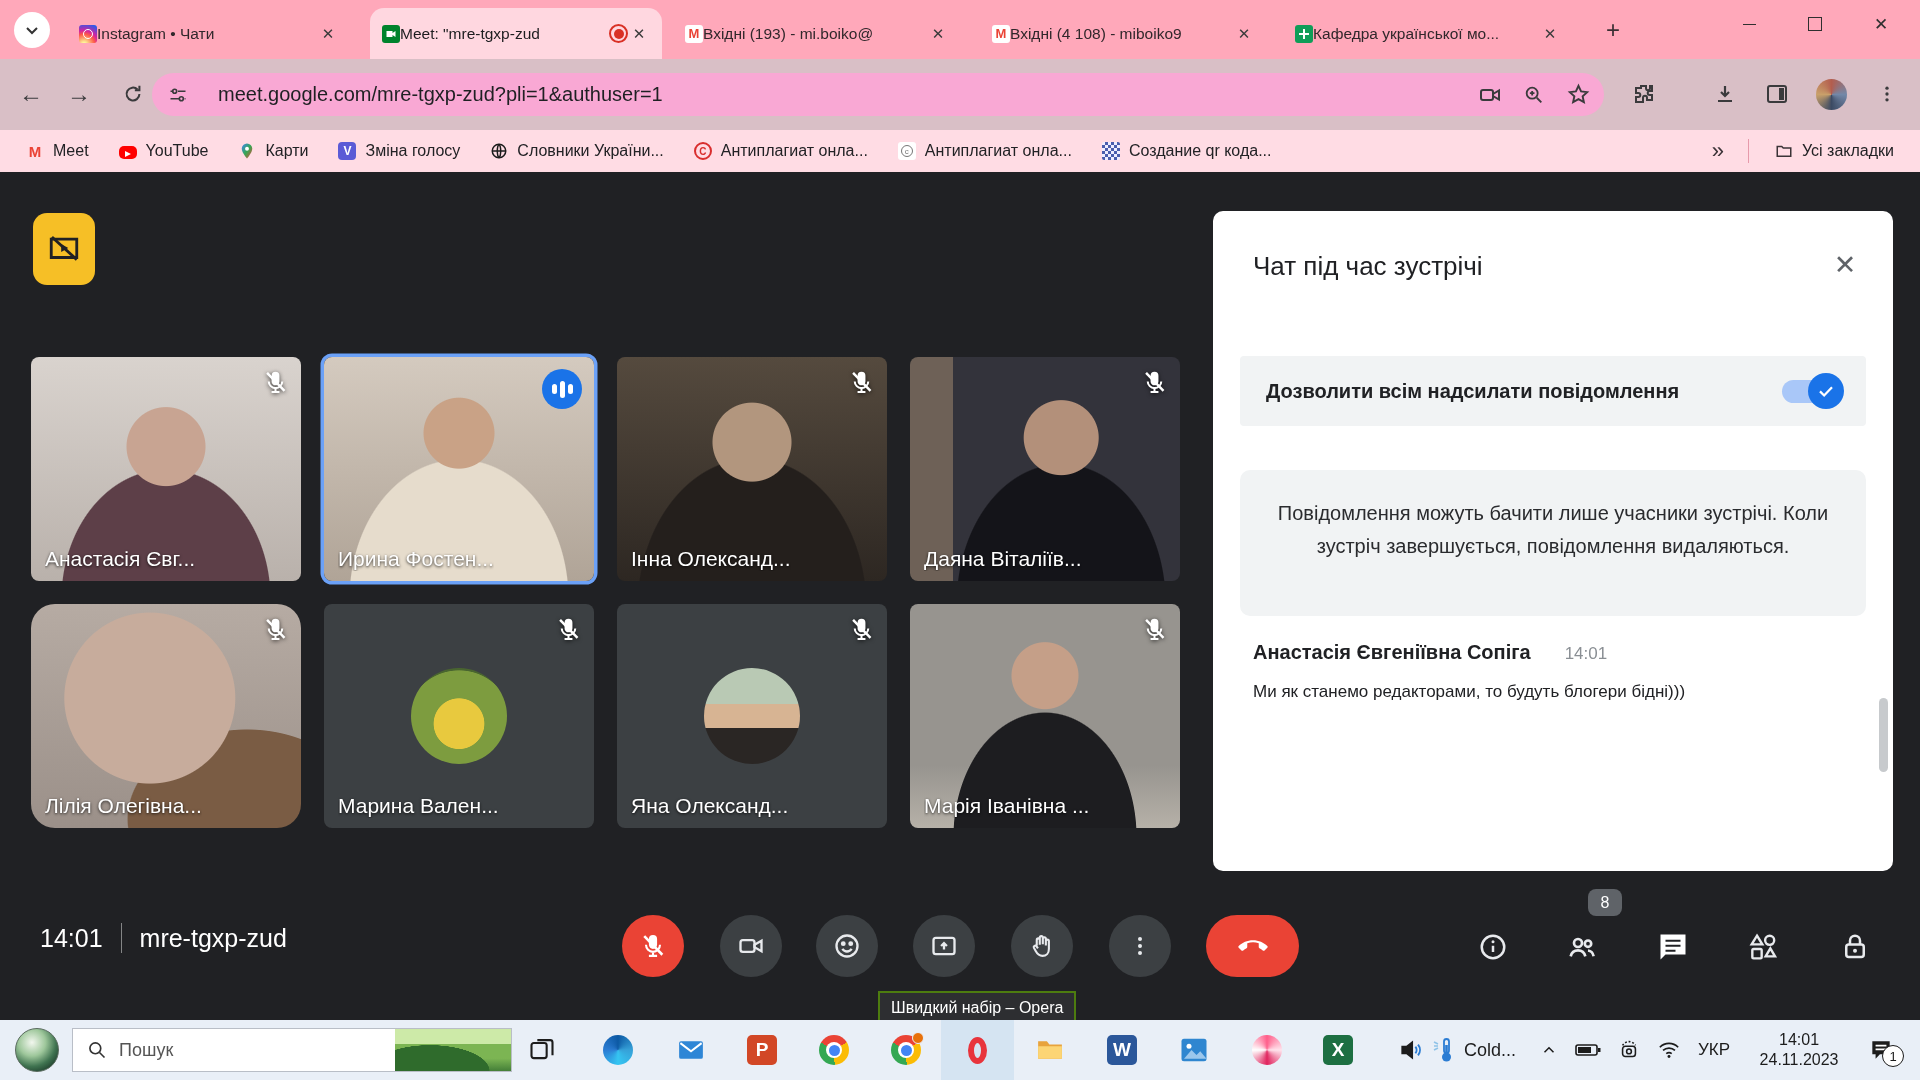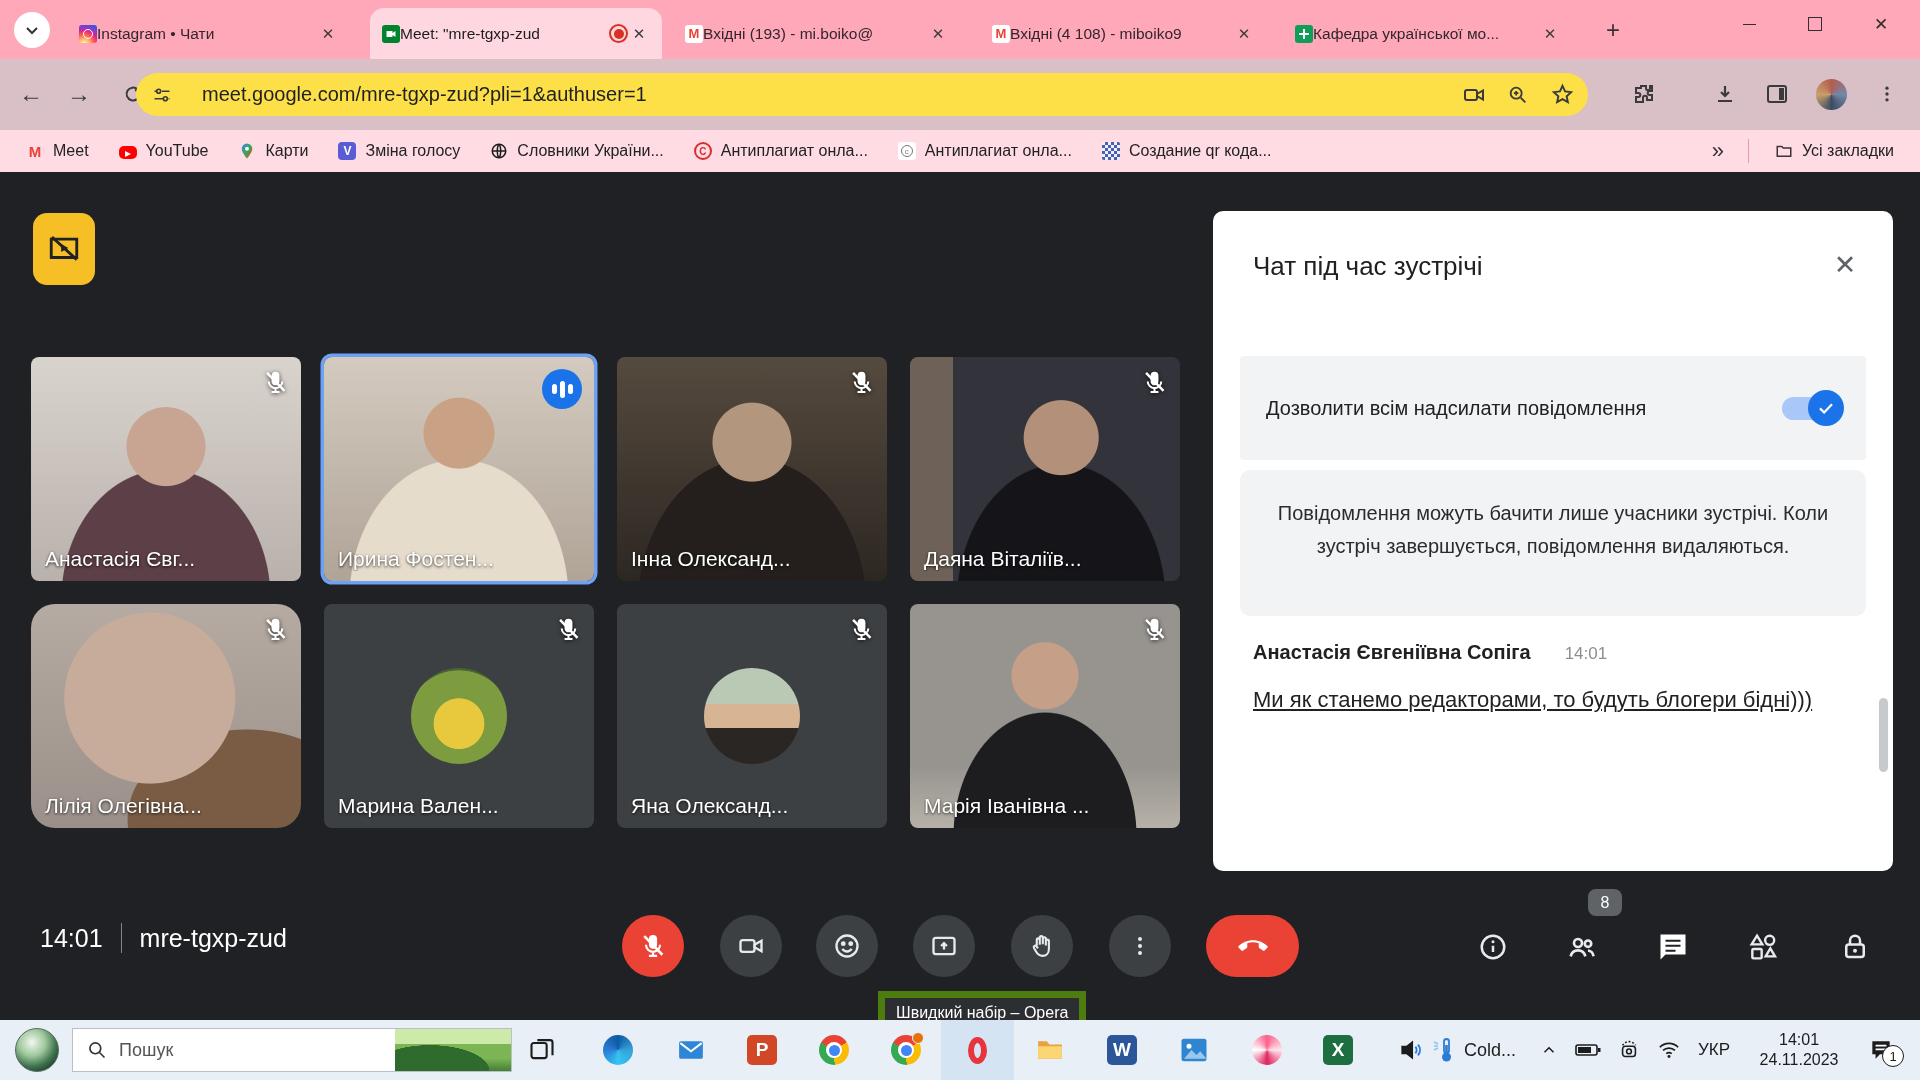--- a/index.html
+++ b/index.html
@@ -25,21 +25,21 @@
   .recdot::after{content:"";position:absolute;inset:2.5px;background:#d93025;border-radius:50%;}
   .newtab{position:absolute;left:1597px;top:14px;width:32px;height:32px;display:flex;align-items:center;justify-content:center;font-size:24px;color:#3b2f33;}
   .winctl{position:absolute;top:0;height:48px;width:62px;display:flex;align-items:center;justify-content:center;color:#2f2f2f;}
   .winctl .sq{width:12px;height:12px;border:1.6px solid #2f2f2f;}
   .winctl .mn{width:13px;height:0;border-top:1.8px solid #2f2f2f;}
   .winctl .x{font-size:17px;}
 
   
   .toolbar{position:absolute;left:0;top:59px;width:1920px;height:71px;background:#d9bfc6;}
   .navbtn{position:absolute;top:14px;width:42px;height:42px;border-radius:50%;display:flex;align-items:center;justify-content:center;color:#3a3a3c;font-size:24px;}
-  .omnibox{position:absolute;left:136px;top:14px;width:1452px;height:43px;border-radius:22px;background:#fde047;display:flex;align-items:center;}
+  .omnibox{position:absolute;left:152px;top:14px;width:1452px;height:43px;border-radius:22px;background:#f9a8d4;display:flex;align-items:center;}
   .omnibox .url{font-size:20px;color:#1f2023;margin-left:14px;flex:1;white-space:nowrap;overflow:hidden;}
   .obicon{width:36px;height:36px;display:flex;align-items:center;justify-content:center;flex:none;margin-right:8px;}
   .tbicon{position:absolute;top:16px;width:38px;height:38px;display:flex;align-items:center;justify-content:center;}
   .avatar{width:31px;height:31px;border-radius:50%;background:conic-gradient(#b35d4e,#7388a8,#3c4a63,#c9a06a,#b35d4e);}
 
   
   .bookmarks{position:absolute;left:0;top:130px;width:1920px;height:42px;background:#ffdce4;display:flex;align-items:center;padding:0 14px;box-sizing:border-box;gap:6px;}
   .bm{display:flex;align-items:center;gap:9px;padding:0 12px;height:30px;border-radius:15px;color:#222225;font-size:16px;white-space:nowrap;}
   .bmi{width:18px;height:18px;flex:none;position:relative;}
   .bmi-gmail{display:flex;align-items:center;justify-content:center;font-weight:800;font-size:15px;color:#ea4335;}
@@ -76,37 +76,37 @@
   .t8{background:radial-gradient(circle 34px at 50% 32%,#c59f88 0 33px,transparent 34px),radial-gradient(ellipse 92px 125px at 50% 104%,#1d1d20 0 99%,transparent 100%),linear-gradient(#97948f 0 72%,#b6b1a8);}
 
   
   .meettime{position:absolute;left:40px;top:748px;height:36px;display:flex;align-items:center;gap:18px;color:#fff;font-size:25px;}
   .meettime .sep{width:1px;height:30px;background:rgba(255,255,255,.45);}
   .cbtn{position:absolute;top:743px;width:62px;height:62px;border-radius:50%;background:#3c4043;display:flex;align-items:center;justify-content:center;}
   .cbtn.red{background:#ea4335;}
   .endcall{position:absolute;left:1206px;top:743px;width:93px;height:62px;border-radius:31px;background:#ea4335;display:flex;align-items:center;justify-content:center;}
   .ricon{position:absolute;top:756px;width:38px;height:38px;display:flex;align-items:center;justify-content:center;}
   .pbadge{position:absolute;left:1588px;top:717px;min-width:24px;height:27px;padding:0 5px;border-radius:8px;background:#5f6368;color:#fff;font-size:16px;display:flex;align-items:center;justify-content:center;}
-  .tooltip{position:absolute;left:878px;top:819px;height:29px;background:#2d2e31;border:7px solid #4d7c0f;color:#fff;font-size:16px;display:flex;align-items:center;padding:0 11px;white-space:nowrap;}
+  .tooltip{position:absolute;left:878px;top:819px;height:29px;background:#2d2e31;border:2px solid #4d7c0f;color:#fff;font-size:16px;display:flex;align-items:center;padding:0 11px;white-space:nowrap;}
 
   
   .chat{position:absolute;left:1213px;top:39px;width:680px;height:660px;background:#fff;border-radius:10px;color:#202124;}
   .chat h1{position:absolute;left:40px;top:40px;margin:0;font-size:26px;font-weight:400;}
   .chat .close{position:absolute;right:28px;top:34px;width:40px;height:40px;display:flex;align-items:center;justify-content:center;font-size:27px;color:#5f6368;}
-  .togglerow{position:absolute;left:27px;top:145px;width:626px;height:104px;background:#f1f3f4;border-radius:4px;display:flex;align-items:center;padding:0 26px;box-sizing:border-box;font-size:20px;}
+  .togglerow{position:absolute;left:27px;top:145px;width:626px;height:70px;background:#f1f3f4;border-radius:4px;display:flex;align-items:center;padding:0 26px;box-sizing:border-box;font-size:20px;font-weight:bold;}
   .togglerow .lbl{flex:1;}
   .switch{position:relative;width:58px;height:28px;flex:none;}
   .switch .track{position:absolute;left:0;top:3px;width:56px;height:23px;border-radius:12px;background:#a9c7f8;}
   .switch .knob{position:absolute;right:-4px;top:-4px;width:36px;height:36px;border-radius:50%;background:#1a73e8;display:flex;align-items:center;justify-content:center;}
   .notice{position:absolute;left:27px;top:259px;width:626px;height:146px;background:#f1f3f4;border-radius:10px;box-sizing:border-box;padding:27px 30px;text-align:center;font-size:20px;line-height:33px;color:#2a2b2e;}
   .msg{position:absolute;left:40px;top:430px;width:600px;}
   .msg .hd{display:flex;align-items:baseline;gap:34px;}
   .msg .au{font-size:20px;font-weight:700;}
   .msg .tm{font-size:17px;color:#8a8f94;}
-  .msg .bd{margin-top:16px;font-size:22px;line-height:40px;text-decoration:underline;}
+  .msg .bd{margin-top:8px;font-size:17px;line-height:40px;}
   .scrollthumb{position:absolute;right:5px;top:487px;width:9px;height:74px;border-radius:5px;background:#c7cacd;}
   .chatinput{position:absolute;left:27px;top:581px;width:626px;height:64px;border-radius:32px;background:#f1f3f4;display:flex;align-items:center;padding:0 20px 0 28px;box-sizing:border-box;}
   .chatinput input{flex:1;border:none;background:transparent;outline:none;font-family:inherit;font-size:21px;color:#202124;}
   .chatinput input::placeholder{color:#5f6368;opacity:1;}
 
   
   .taskbar{position:absolute;left:0;top:1020px;width:1920px;height:60px;background:#e9eff7;color:#1c1c1c;}
   .startorb{position:absolute;left:15px;top:8px;width:44px;height:44px;border-radius:50%;background:radial-gradient(circle at 38% 32%,#f2f7ee,#9ec79b 35%,#3f7350 62%,#1c3a2a 85%);border:1px solid #5a6b5e;box-sizing:border-box;}
   .searchbox{position:absolute;left:72px;top:8px;width:440px;height:44px;background:#fff;border:1px solid #b9bec7;box-sizing:border-box;display:flex;align-items:center;}
   .searchbox input{flex:1;border:none;outline:none;background:transparent;font-family:inherit;font-size:18px;color:#333;}

